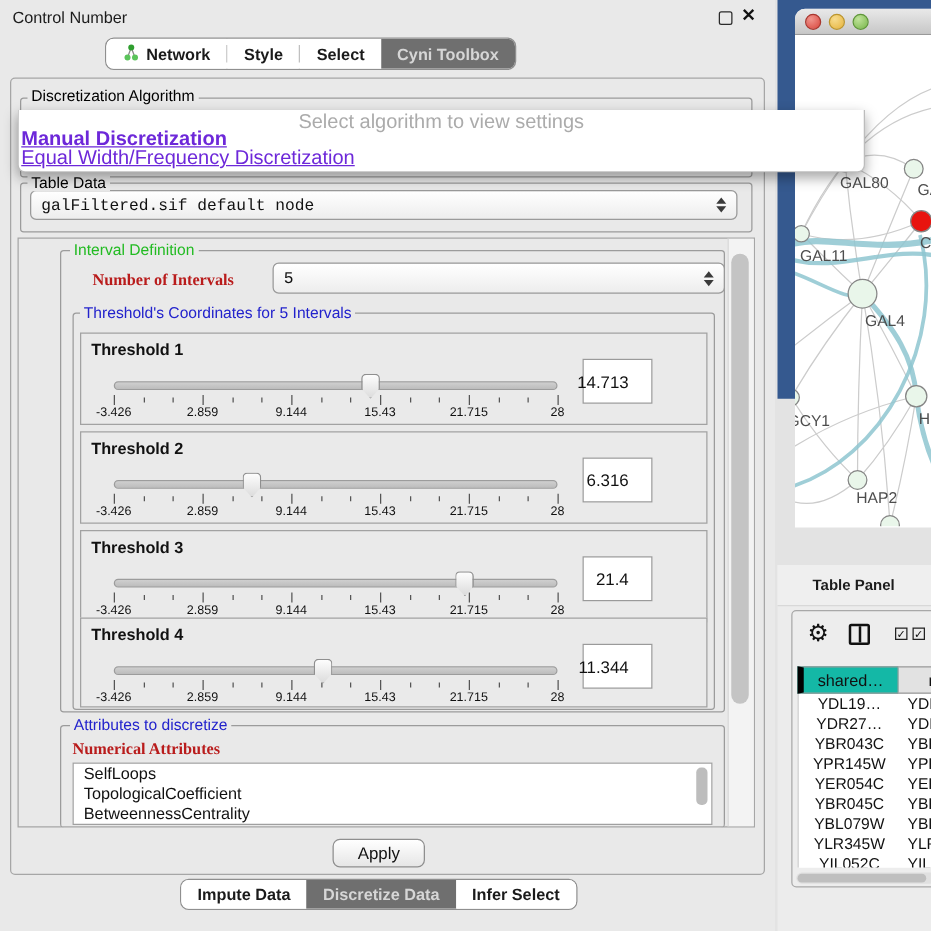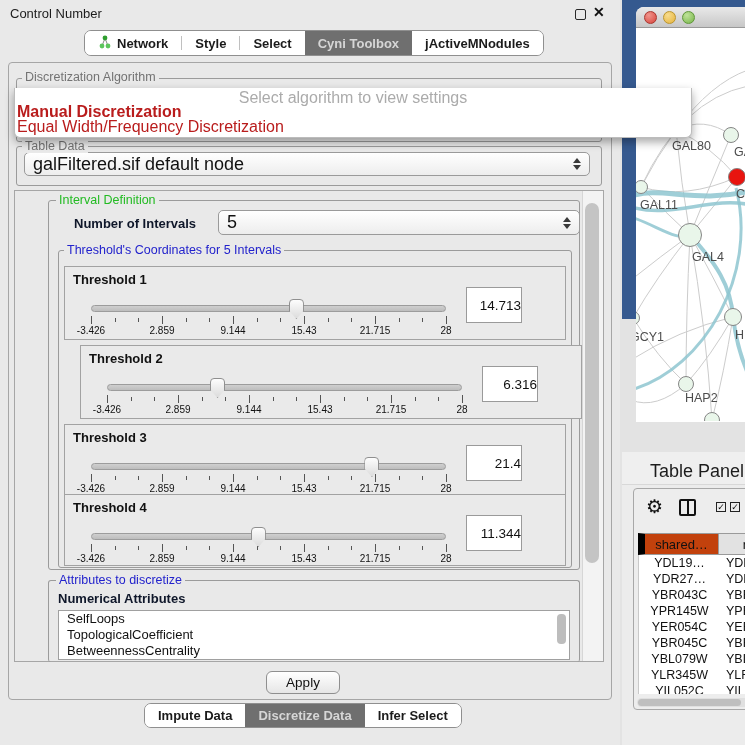--- a/index.html
+++ b/index.html
@@ -17,53 +17,53 @@
   .tabbar.top { left:84px; top:30px; }
   .tabbar.bottom { left:144px; top:703px; height:25px; }
   .tab { display:flex; align-items:center; padding:0 13px; background:#fff; white-space:nowrap; }
   .tab.sel { background:#6f6f6f; color:#d6d6d6; }
   .tab-sep { width:1px; background:#c0c0c0; margin:5px 0; }
   .net-ic { margin-right:6px; }
 
   .main-panel { position:absolute; left:8px; top:62px; width:604px; height:638px; background:#e9e9e9; border:1px solid #a6a6a6; border-radius:4px; }
 
   .group { position:absolute; border:1px solid #9b9b9b; border-radius:3px; }
-  .legend { position:absolute; background:#e9e9e9; padding:0 3px; font-size:12.5px; color:#737373; white-space:nowrap; z-index:2; }
+  .legend { position:absolute; background:#e9e9e9; padding:0 3px; font-size:12.5px; color:#000000; white-space:nowrap; z-index:2; }
   .legend.green { color:#22bb22; }
   .legend.blue { color:#2222cc; }
 
-  .combo { position:absolute; border:1px solid #9a9a9a; border-radius:5px; background:linear-gradient(#ffffff,#ededed); font-size:18px; color:#111; display:flex; align-items:center; padding:0 8px; }
+  .combo { position:absolute; border:1px solid #9a9a9a; border-radius:5px; background:linear-gradient(#ffffff,#ededed); font-size:13px; color:#111; display:flex; align-items:center; padding:0 8px;font-family:Liberation Mono, monospace; }
   .spinner { position:absolute; right:8px; top:50%; transform:translateY(-50%); display:flex; flex-direction:column; gap:2px; }
   .spinner .up { width:0; height:0; border-left:4px solid transparent; border-right:4px solid transparent; border-bottom:5px solid #3a3a3a; }
   .spinner .dn { width:0; height:0; border-left:4px solid transparent; border-right:4px solid transparent; border-top:5px solid #3a3a3a; }
 
   .combo-focus { position:absolute; left:20px; top:96px; width:564px; height:28px; border:2px solid #569fd6; border-radius:8px; background:#fdfdfd; z-index:1; }
 
   .popup { position:absolute; left:14px; top:88px; width:678px; height:50px; background:#fff; border:1px solid #bcbcbc; border-top:none; border-radius:0 0 6px 6px; box-shadow:0 4px 10px rgba(0,0,0,0.35); z-index:10; font-size:16px; }
   .popup .hint { text-align:center; color:#ababab; padding-top:1px; height:16px; }
-  .popup .opt { padding:0 2px; height:15px; line-height:15px; color:#b91c1c; }
+  .popup .opt { padding:0 2px; height:15px; line-height:15px; color:#6d28d9;text-decoration:underline; }
   .popup .opt.b { font-weight:bold; }
 
   .scrollpane { position:absolute; left:14px; top:190px; width:590px; height:472px; border:1px solid #a6a6a6; background:#e9e9e9; overflow:hidden; }
   .vtrack { position:absolute; left:582px; top:191px; width:21px; height:470px; background:#f3f3f3; border-left:1px solid #d6d6d6; }
   .vthumb { position:absolute; left:585px; top:203px; width:14px; height:360px; background:#c4c4c4; border-radius:7px; }
 
-  .bold-label { position:absolute; font-size:13px; font-weight:bold; color:#0f172a; white-space:nowrap; }
+  .bold-label { position:absolute; font-size:13px; font-weight:bold; color:#b91c1c; white-space:nowrap;font-family:Liberation Serif, serif; }
 
   .t-block { position:absolute; left:64px; width:502px; height:74px; background:#eaeaea; border:1px solid #a2a2a2; }
   .t-label { position:absolute; left:8px; top:5px; font-size:13px; font-weight:bold; color:#111; }
   .slider-wrap { position:absolute; left:26px; top:32px; width:355px; height:40px; }
   .track { position:absolute; left:0; top:6px; width:100%; height:7px; border-radius:4px; background:linear-gradient(#cfcfcf,#bdbdbd); border:1px solid #9c9c9c; }
   .thumb { position:absolute; top:0; width:15px; height:20px; margin-left:-7px; background:linear-gradient(#fdfdfd,#dcdcdc); border:1px solid #8f8f8f; border-radius:4px 4px 0 0; clip-path:polygon(0 0,100% 0,100% 58%,50% 100%,0 58%); z-index:2; }
   .ticks { position:absolute; left:0; top:17px; width:100%; height:8px; }
   .tick { position:absolute; top:2px; width:1px; height:4px; background:#555; }
   .tick.major { top:0; height:8px; }
   .tick-labels { position:absolute; left:0; top:26px; width:100%; height:12px; }
   .tick-label { position:absolute; transform:translateX(-50%); font-size:10px; color:#111; font-weight:normal; white-space:nowrap; }
-  .t-value { position:absolute; left:401px; top:20px; width:56px; height:36px; background:#fff; border:1px solid #9a9a9a; font-size:13.5px; color:#111; display:flex; align-items:center; justify-content:flex-end; padding-right:0; }
+  .t-value { position:absolute; left:401px; top:20px; width:56px; height:36px; background:#fff; border:1px solid #9a9a9a; font-size:13.5px; color:#111; display:flex; align-items:center; justify-content:flex-end; padding-right:18px; }
 
   .attr-list { position:absolute; left:58px; top:610px; width:512px; height:50px; background:#fff; border:1px solid #a0a0a0; overflow:hidden; font-size:13px; color:#111; }
   .attr-item { height:16px; line-height:16px; padding-left:8px; white-space:nowrap; }
   .list-thumb { position:absolute; right:3px; top:3px; width:9px; height:30px; background:#bdbdbd; border-radius:4px; }
 
   .apply-btn { position:absolute; left:266px; top:671px; width:74px; height:23px; border:1px solid #8f8f8f; border-radius:6px; background:linear-gradient(#ffffff,#e6e6e6); font-size:13.5px; color:#111; display:flex; align-items:center; justify-content:center; }
 
   
   .net-frame { position:absolute; left:622px; top:0; width:123px; height:319px; background:#35598f; }
   .net-window { position:absolute; left:14px; top:7px; width:115px; height:415px; border-radius:8px 0 0 0; overflow:hidden; background:#fff; }
@@ -73,31 +73,31 @@
   .light.yellow { left:27px; background:radial-gradient(circle at 35% 30%, #f7dc8e, #e6b33c); border:1px solid #bb952e; }
   .light.green { left:46px; background:radial-gradient(circle at 35% 30%, #c0e39a, #77b54a); border:1px solid #5f9639; }
   .net-canvas { position:relative; width:115px; height:393px; background:#fff; overflow:hidden; }
   .net-canvas svg { position:absolute; left:0; top:0; }
   .node { position:absolute; border-radius:50%; border:1px solid #858585; transform:translate(-50%,-50%); }
   .net-label { position:absolute; font-size:12.5px; color:#4d4d4d; white-space:nowrap; }
 
   
   .table-panel { position:absolute; left:622px; top:452px; width:123px; height:293px; background:#ececec; }
   .tp-titlebar { position:absolute; left:0; top:0; width:123px; height:33px; background:#efefef; border-bottom:1px solid #d8d8d8; }
-  .tp-title { position:absolute; left:28px; top:9px; font-size:18px; color:#1c1c1c; }
+  .tp-title { position:absolute; left:28px; top:9px; font-size:12px; color:#1c1c1c;font-weight:bold; }
   .tp-inner { position:absolute; left:11px; top:36px; width:120px; height:222px; background:#ededed; border:1px solid #a8a8a8; border-radius:4px; overflow:hidden; }
   .tp-toolbar { position:absolute; left:0; top:0; width:100%; height:40px; }
   .gear-ic { position:absolute; left:12px; top:6px; font-size:19px; color:#111; }
   .split-ic { position:absolute; left:45px; top:10px; width:17px; height:17px; border:2px solid #111; border-radius:2px; }
   .split-ic::after { content:""; position:absolute; left:6px; top:0; width:2px; height:13px; background:#111; }
   .check-ic { position:absolute; top:13px; width:10px; height:10px; border:1.5px solid #222; font-size:9px; line-height:8px; text-align:center; color:#111; }
   .tp-table { position:absolute; left:4px; top:44px; width:170px; }
   .tp-hrow { display:flex; height:22px; }
   .tp-hcell { border:1px solid #9a9a9a; border-left:none; font-size:13px; color:#111; display:flex; align-items:center; justify-content:center; background:#e2e2e2; }
-  .tp-hcell.first { border-left:7px solid #000000; background:#c2410c; }
+  .tp-hcell.first { border-left:5px solid #000000; background:#14b8a6; }
   .tp-rows { height:139px; overflow:hidden; background:#fff; border-left:1px solid #c9c9c9; }
   .tp-row { display:flex; height:16px; font-size:12.5px; color:#111; background:#fff; }
   .tp-cell { width:81px; display:flex; align-items:center; justify-content:center; white-space:nowrap; overflow:hidden; }
   .tp-cell.c2 { justify-content:flex-start; padding-left:6px; }
   .hscroll { position:absolute; left:3px; top:209px; width:112px; height:9px; background:#e0e0e0; border-radius:5px; }
   .hthumb { position:absolute; left:1px; top:1px; width:103px; height:7px; background:#bfbfbf; border-radius:4px; }
 </style>
 </head>
 <body>
 
@@ -124,23 +124,20 @@
       <div class="tab-sep"></div>
       <div class="tab">
           <span>Style</span>
         </div>
       <div class="tab-sep"></div>
       <div class="tab">
           <span>Select</span>
         </div>
       <div class="tab sel">
           <span>Cyni Toolbox</span>
-        </div>
-      <div class="tab">
-          <span>jActiveMNodules</span>
         </div>
     </div>
 
     <div class="main-panel"></div>
 
     <div class="group" style="left:16px; top:78px; width:586px; height:64px;"></div>
     <div class="legend" style="left:22px; top:70px;">Discretization Algorithm</div>
     <div class="combo-focus"></div>
 
     <div class="group" style="left:16px; top:146px; width:586px; height:40px;"></div>
@@ -196,21 +193,21 @@
             <span class="tick-label" style="left: 0%;">-3.426</span>
             <span class="tick-label" style="left: 20%;">2.859</span>
             <span class="tick-label" style="left: 40%;">9.144</span>
             <span class="tick-label" style="left: 60%;">15.43</span>
             <span class="tick-label" style="left: 80%;">21.715</span>
             <span class="tick-label" style="left: 100%;">28</span>
           </div>
       </div>
       <div class="t-value">14.713</div>
     </div>
-    <div class="t-block" style="top:345px; z-index:1;margin-left:16px;">
+    <div class="t-block" style="top:345px; z-index:1;">
       <div class="t-label">Threshold 2</div>
       <div class="slider-wrap">
         <div class="track"></div>
         <div class="thumb" style="left: 30.9998%;"></div>
         <div class="ticks">
             <div class="tick major" style="left: 0%;"></div>
             <div class="tick" style="left: 6.66667%;"></div>
             <div class="tick" style="left: 13.3333%;"></div>
             <div class="tick major" style="left: 20%;"></div>
             <div class="tick" style="left: 26.6667%;"></div>

